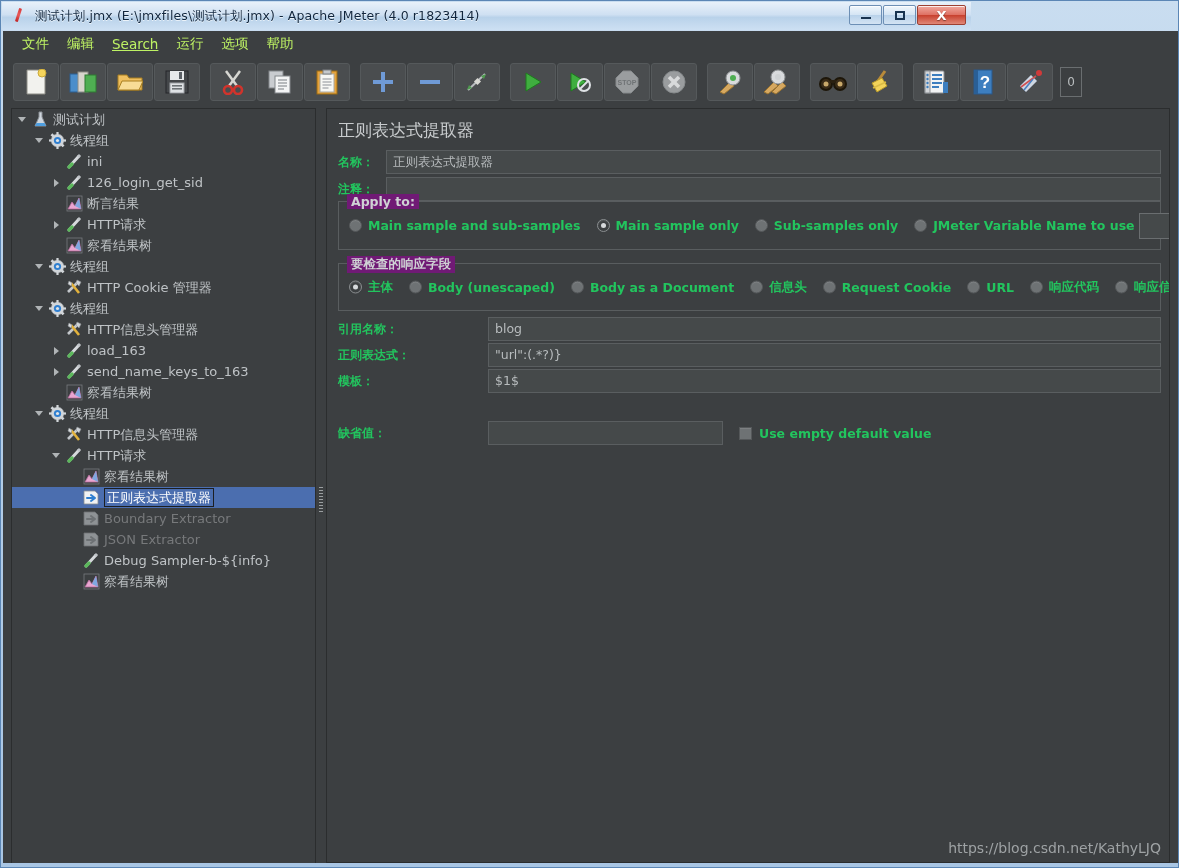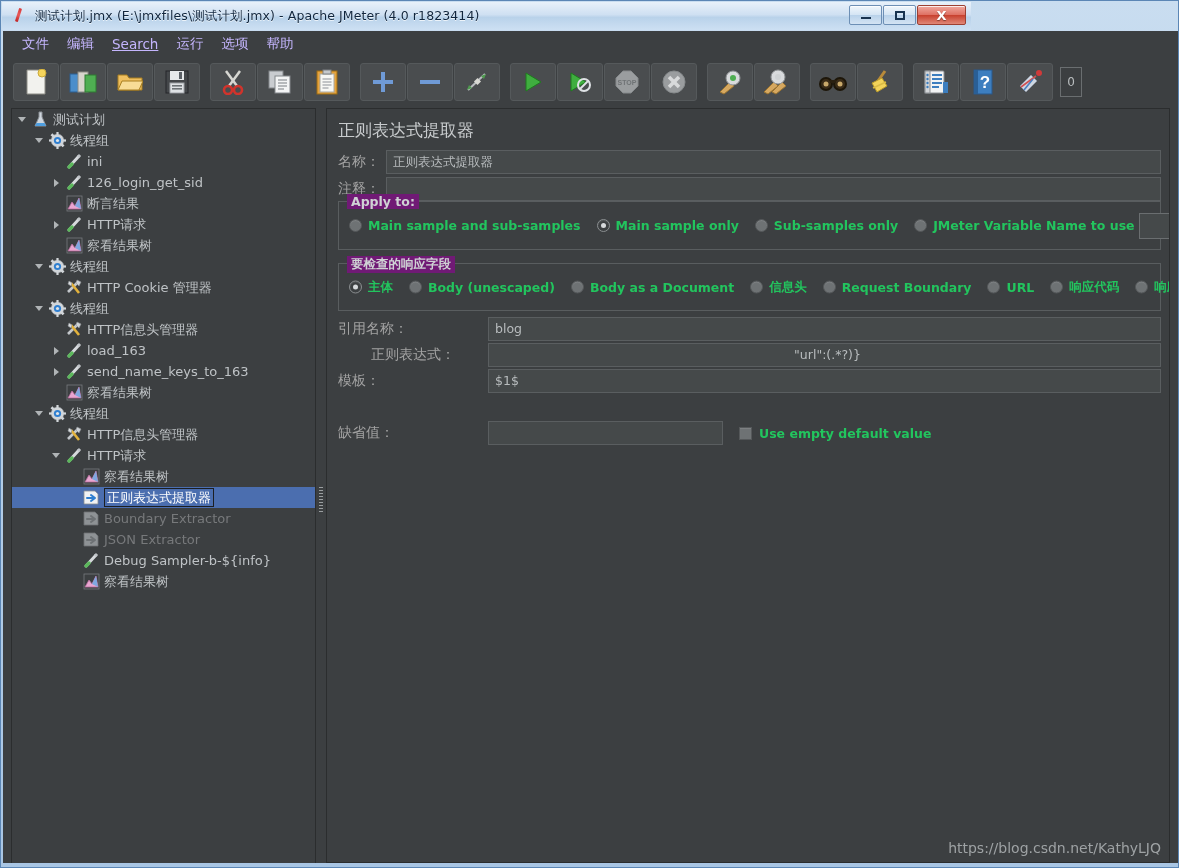--- a/index.html
+++ b/index.html
@@ -91,21 +91,21 @@
     position: absolute;
     left: 0; top: 0;
     width: 1175px; height: 25px;
     background: #3c3f41;
     display: flex;
     align-items: center;
     padding-left: 10px;
   }
   .menu-item {
     font-size: 13.5px;
-    color: #c4b5fd;
+    color: #bef264;
     padding: 2px 9px;
     white-space: nowrap;
     cursor: default;
   }
 
   
   #toolbar {
     position: absolute;
     left: 0; top: 25px;
     width: 1175px; height: 52px;
@@ -231,23 +231,23 @@
     font-size: 17px;
     color: #c8cbcd;
   }
 
   .row {
     position: absolute;
     display: flex;
     align-items: center;
   }
   .lbl {
-    font-size: 14px;
-    color: #a3a3a3;
-    font-weight: normal;
+    font-size: 12px;
+    color: #22c55e;
+    font-weight: bold;
     white-space: nowrap;
   }
   .field {
     background: #45494a;
     border: 1px solid #5a5e60;
     height: 24px;
     color: #b8bcbe;
     font-size: 12.5px;
     line-height: 22px;
     padding-left: 6px;
@@ -951,21 +951,21 @@
             <div class="radio">
               <span class="rdot"></span>
               <span class="rlabel">Body as a Document</span>
             </div>
             <div class="radio">
               <span class="rdot"></span>
               <span class="rlabel">信息头</span>
             </div>
             <div class="radio">
               <span class="rdot"></span>
-              <span class="rlabel">Request Boundary</span>
+              <span class="rlabel">Request Cookie</span>
             </div>
             <div class="radio">
               <span class="rdot"></span>
               <span class="rlabel">URL</span>
             </div>
             <div class="radio">
               <span class="rdot"></span>
               <span class="rlabel">响应代码</span>
             </div>
             <div class="radio" style="margin-right:0;">
@@ -973,21 +973,21 @@
               <span class="rlabel">响应信息</span>
             </div>
           </div>
         </div>
 
         <div class="row" style="left:11px; top:208px; width:823px;">
           <span class="lbl" style="width:150px;">引用名称：</span>
           <div class="field" style="width:673px;">blog</div>
         </div>
 
-        <div class="row" style="left:11px; top:234px; width:823px;text-align:center;">
+        <div class="row" style="left:11px; top:234px; width:823px;">
           <span class="lbl" style="width:150px;">正则表达式：</span>
           <div class="field" style="width:673px;">"url":(.*?)}</div>
         </div>
 
         <div class="row" style="left:11px; top:260px; width:823px;">
           <span class="lbl" style="width:150px;">模板：</span>
           <div class="field" style="width:673px;">$1$</div>
         </div>
 
 

